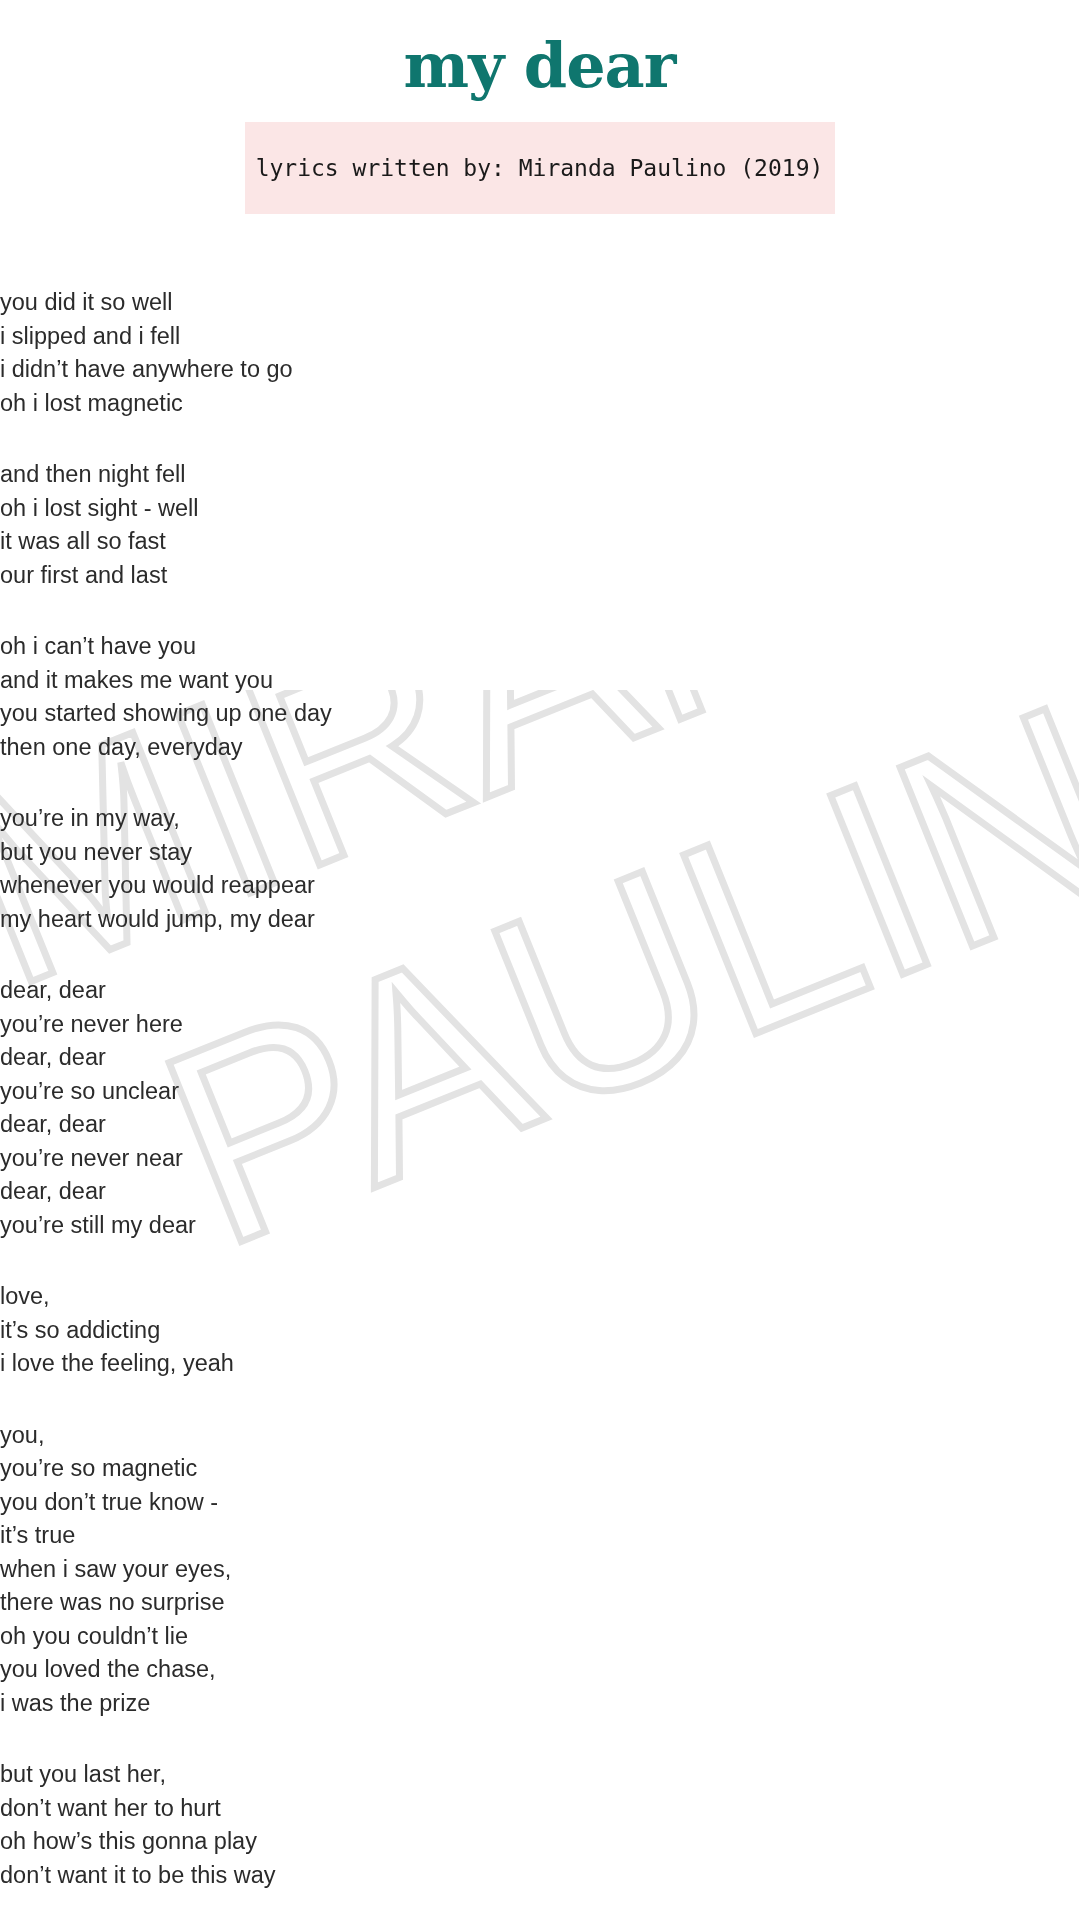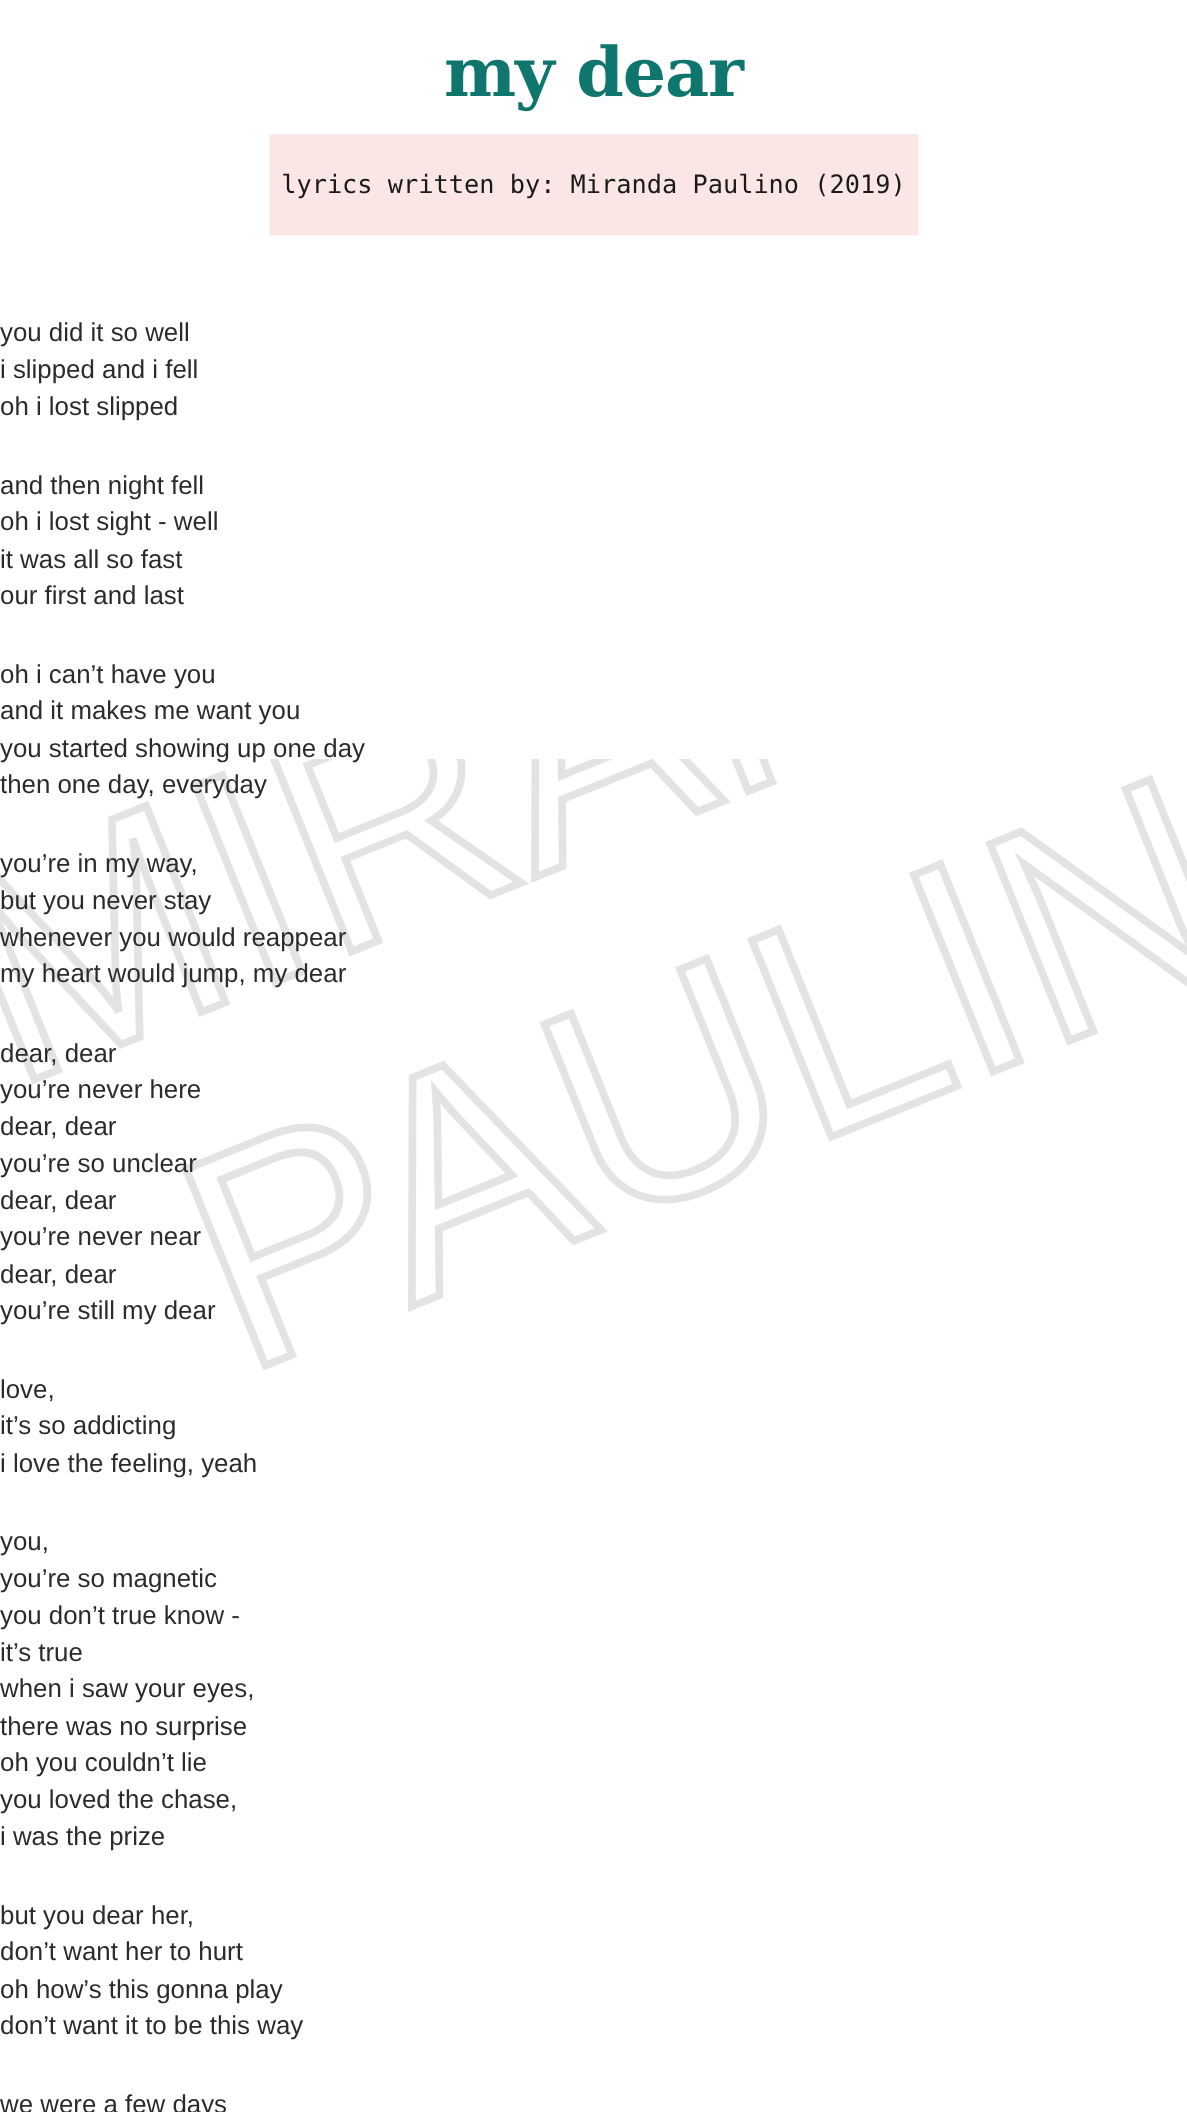--- a/index.html
+++ b/index.html
@@ -116,21 +116,22 @@
     <span class="subtitle-text">lyrics written by: Miranda Paulino (2019)</span>
   </div>
 
   <div class="columns">
 
     <div class="col left">
 
       <div class="stanza">
         <div class="line">you did it so well</div>
         <div class="line">i slipped and i fell</div>
-        <div class="line">oh i lost slipped</div>
+        <div class="line">i didn’t have anywhere to go</div>
+        <div class="line">oh i lost magnetic</div>
       </div>
 
       <div class="stanza">
         <div class="line">and then night fell</div>
         <div class="line">oh i lost sight - well</div>
         <div class="line">it was all so fast</div>
         <div class="line">our first and last</div>
       </div>
 
       <div class="stanza">
@@ -177,21 +178,21 @@
 
       <div class="stanza">
         <div class="line">when i saw your eyes,</div>
         <div class="line">there was no surprise</div>
         <div class="line">oh you couldn’t lie</div>
         <div class="line">you loved the chase,</div>
         <div class="line">i was the prize</div>
       </div>
 
       <div class="stanza">
-        <div class="line">but you dear her,</div>
+        <div class="line">but you last her,</div>
         <div class="line">don’t want her to hurt</div>
         <div class="line">oh how’s this gonna play</div>
         <div class="line">don’t want it to be this way</div>
       </div>
 
       <div class="stanza">
         <div class="line">we were a few days</div>
         <div class="line">oh i would replay</div>
         <div class="line">all the things you said</div>
         <div class="line">still stuck in my head</div>

